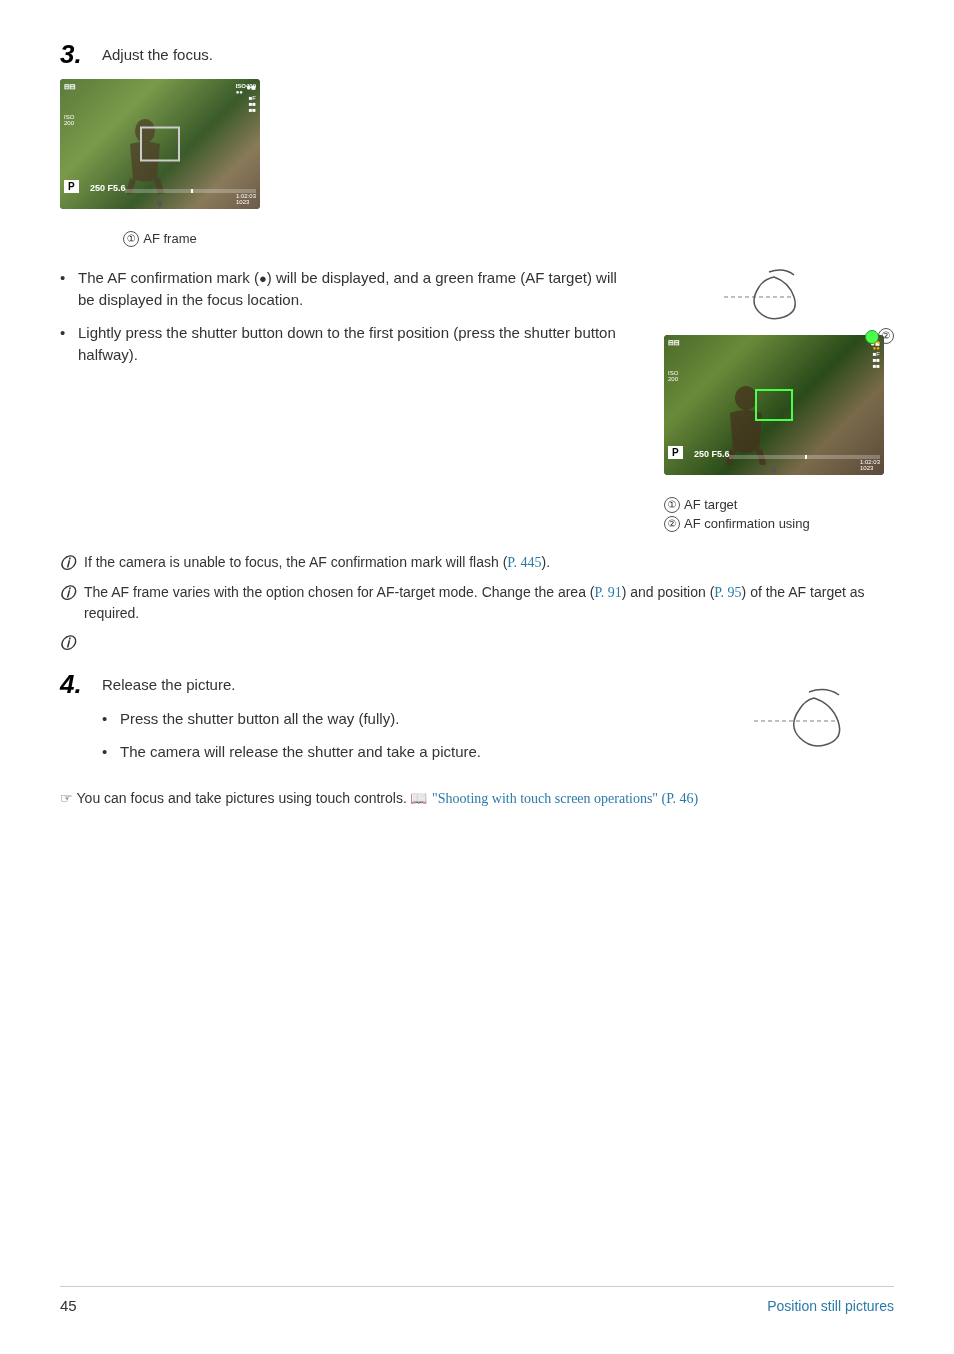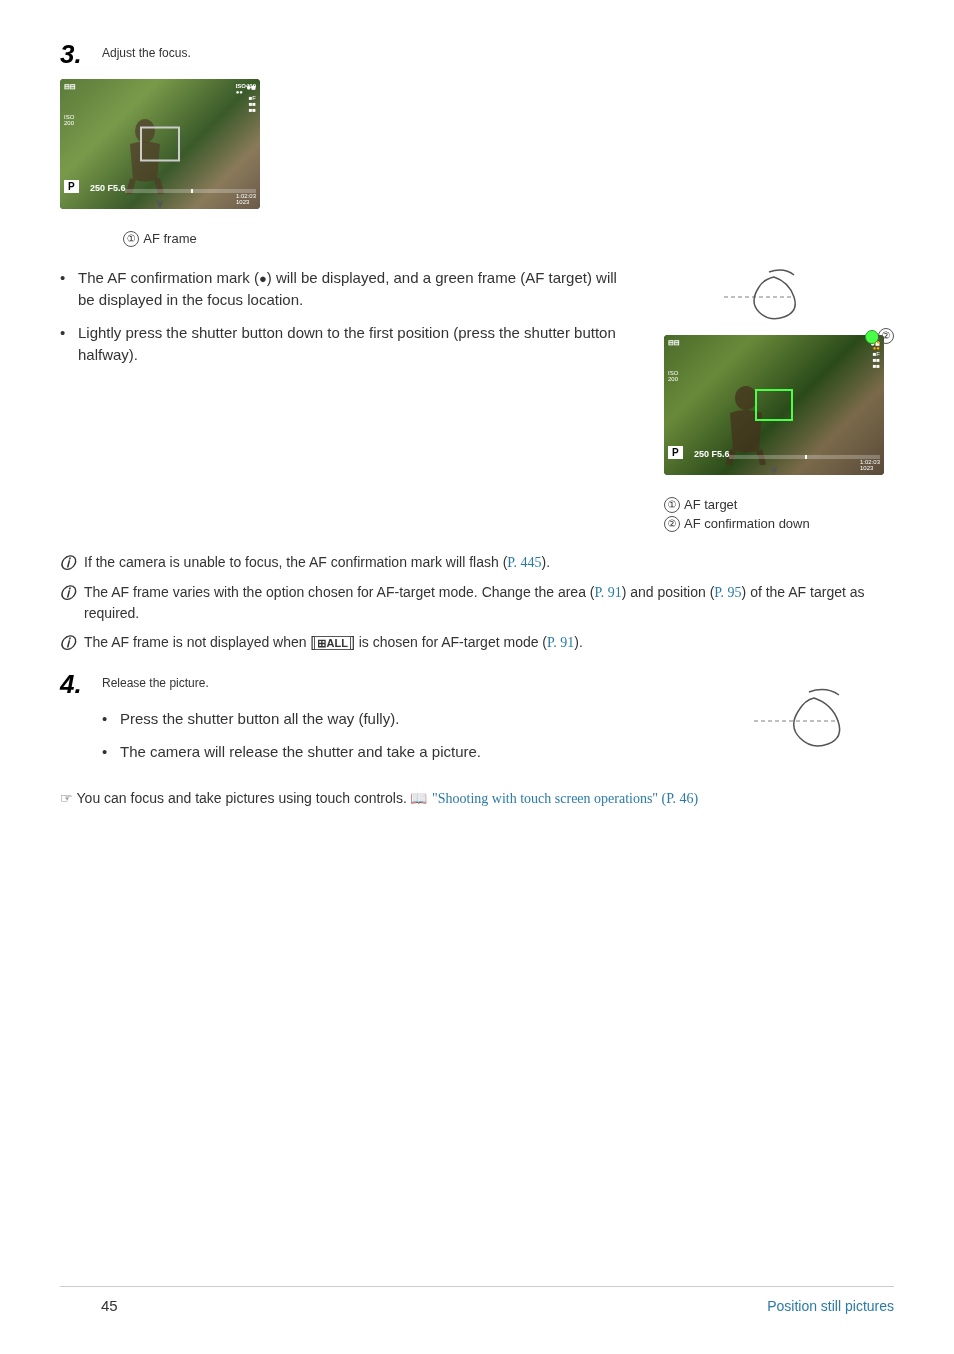--- a/index.html
+++ b/index.html
@@ -26,21 +26,21 @@
     .step-number {
       font-size: 26px;
       font-weight: bold;
       font-style: italic;
       color: #000;
       margin-right: 12px;
       line-height: 1.1;
       min-width: 30px;
     }
     .step-title {
-      font-size: 12px;
+      font-size: 15px;
       color: #333;
       padding-top: 6px;
     }
 
     
     .step-content {
       display: flex;
       flex-direction: row;
       justify-content: space-between;
       margin-bottom: 20px;
@@ -168,21 +168,20 @@
       right: 60px;
       border-top: 1px solid #ccc;
       padding-top: 10px;
       display: flex;
       justify-content: space-between;
       align-items: center;
     }
     .page-number {
       font-size: 15px;
       color: #333;
-      margin-left: 41px;
     }
     .footer-title {
       font-size: 14px;
       color: #2a7aa8;
     }
 
     
     .shutter-icon {
       display: flex;
       align-items: center;
@@ -438,38 +437,37 @@
         </div>
       </div>
 
       <div class="img-pair-captions" style="margin-top:14px;width:220px;">
         <div style="display:flex;align-items:center;margin-bottom:3px;font-size:13px;">
           <span style="display:inline-block;width:16px;height:16px;border-radius:50%;border:1.5px solid #555;text-align:center;font-size:10px;line-height:14px;margin-right:4px;">①</span>
           <span>AF target</span>
         </div>
         <div style="display:flex;align-items:center;font-size:13px;">
           <span style="display:inline-block;width:16px;height:16px;border-radius:50%;border:1.5px solid #555;text-align:center;font-size:10px;line-height:14px;margin-right:4px;">②</span>
-          <span>AF confirmation down</span>
+          <span>AF confirmation using</span>
         </div>
       </div>
     </div>
   </div>
 
   <div class="info-block">
     <div class="info-item">
       <span class="info-icon"><em>ⓘ</em></span>
       <span>If the camera is unable to focus, the AF confirmation mark will flash (<a class="ref-link" href="#">P. 445</a>).</span>
     </div>
     <div class="info-item">
       <span class="info-icon"><em>ⓘ</em></span>
       <span>The AF frame varies with the option chosen for AF-target mode. Change the area (<a class="ref-link" href="#">P. 91</a>) and position (<a class="ref-link" href="#">P. 95</a>) of the AF target as required.</span>
     </div>
     <div class="info-item">
       <span class="info-icon"><em>ⓘ</em></span>
-      <span>The AF frame is not displayed when [<span style="border:1px solid #555;font-size:11px;padding:0 2px;font-weight:bold;">⊞ALL</span>] is chosen for AF-target mode (<a class="ref-link" href="#">P. 91</a>).</span>
     </div>
   </div>
 
   <div class="step4-section">
     <div class="step4-left">
       <div class="step-header">
         <div class="step-number">4.</div>
         <div class="step-title">Release the picture.</div>
       </div>
       <ul class="bullet-list" style="margin-left:42px;">

